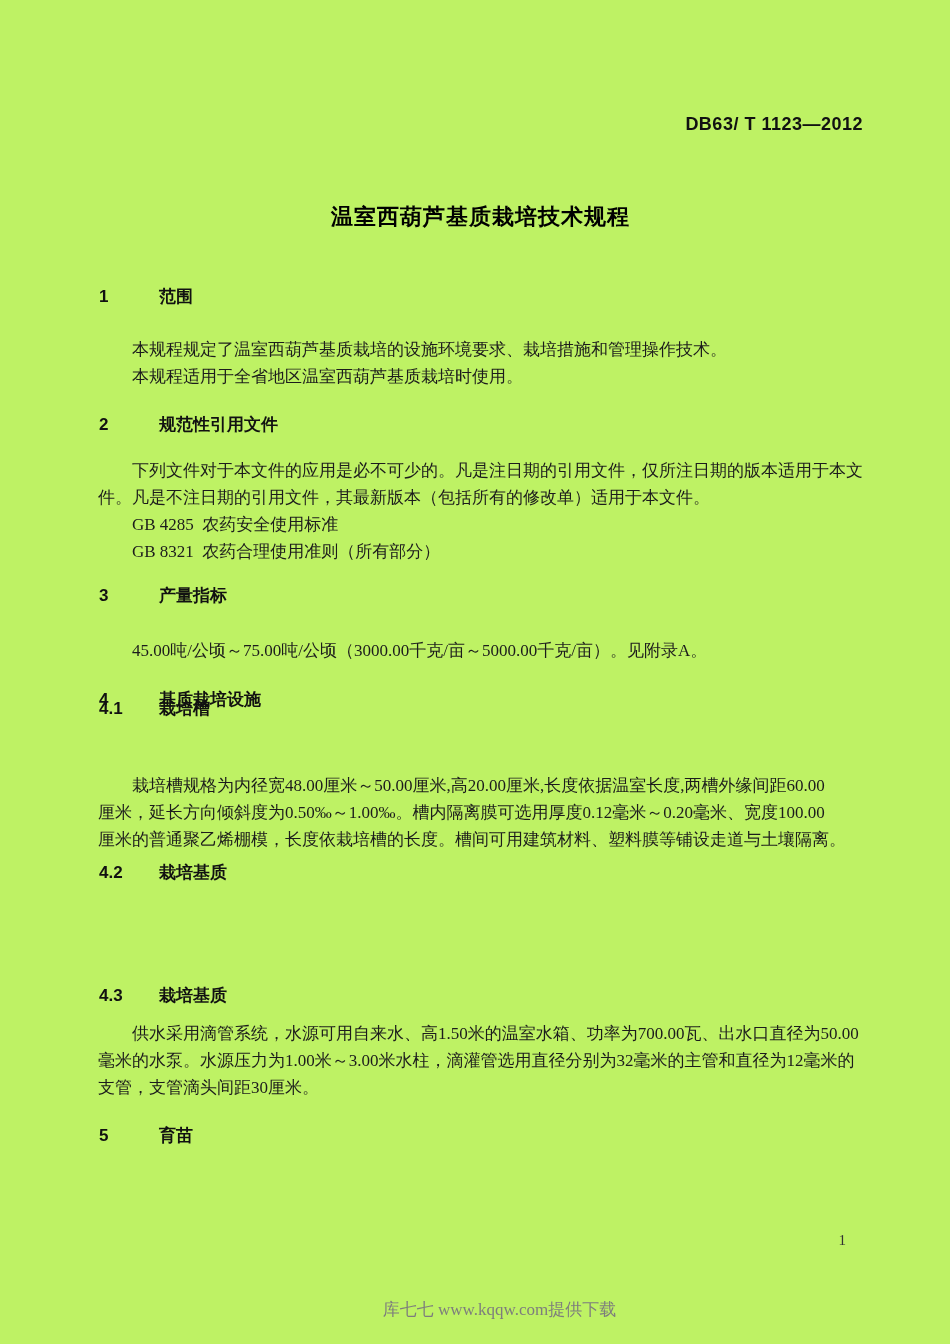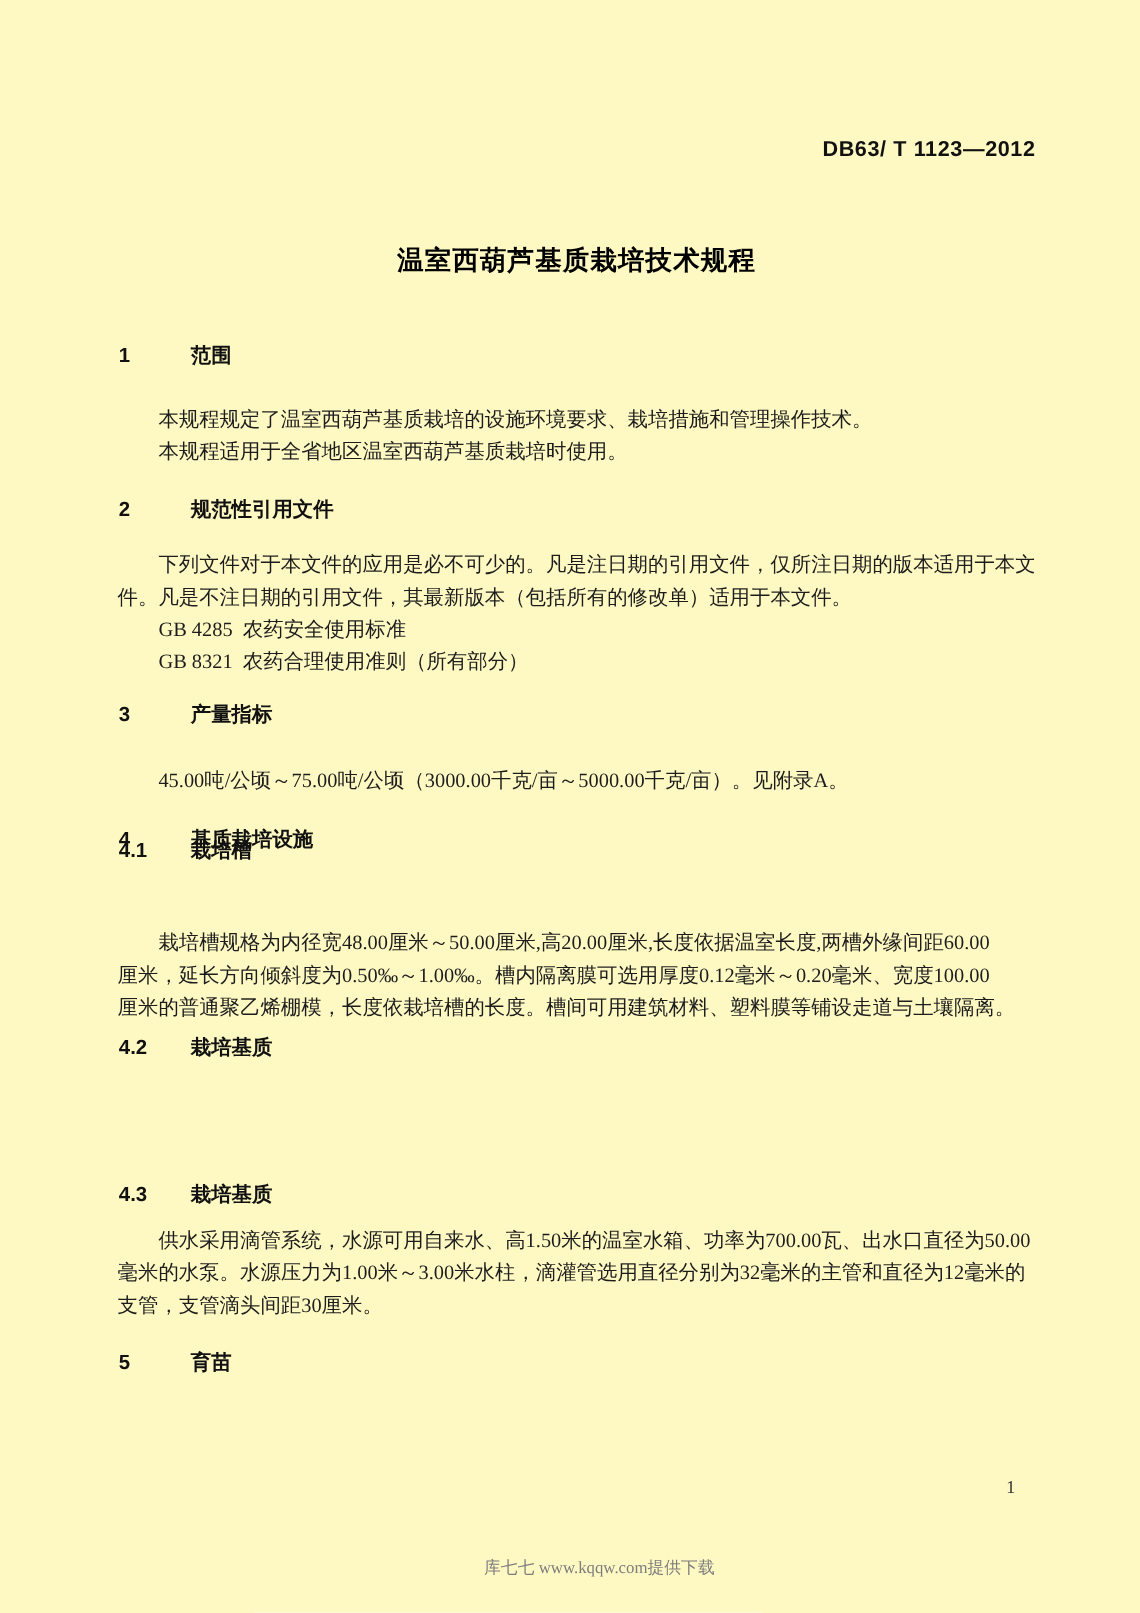--- a/index.html
+++ b/index.html
@@ -1,21 +1,21 @@
 <!DOCTYPE html>
 <html><head>
 <meta charset="utf-8">
 <style>
   * { margin: 0; padding: 0; box-sizing: border-box; }
   html, body { background: #ffffff; }
   .page {
     position: relative;
     width: 950px;
     height: 1344px;
-    background: #fef9c3;
+    background: #bef264;
     overflow: hidden;
     font-family: "Liberation Serif", "DejaVu Serif", serif;
     color: #1c1c1c;
   }
   .std-num {
     position: absolute;
     top: 114px;
     left: 98px;
     width: 765px;
     text-align: right;
@@ -68,21 +68,21 @@
     line-height: 20px;
     color: #333333;
   }
   .footer {
     position: absolute;
     top: 1298px;
     left: 98px;
     width: 765px;
     padding-left: 38px;
     text-align: center;
-    font-size: 14px;
+    font-size: 17px;
     color: #7d7d7d;
   }
 </style>
 </head>
 <body>
 
 <div class="page">
 
   <div class="std-num">DB63/ T 1123—2012</div>
 

